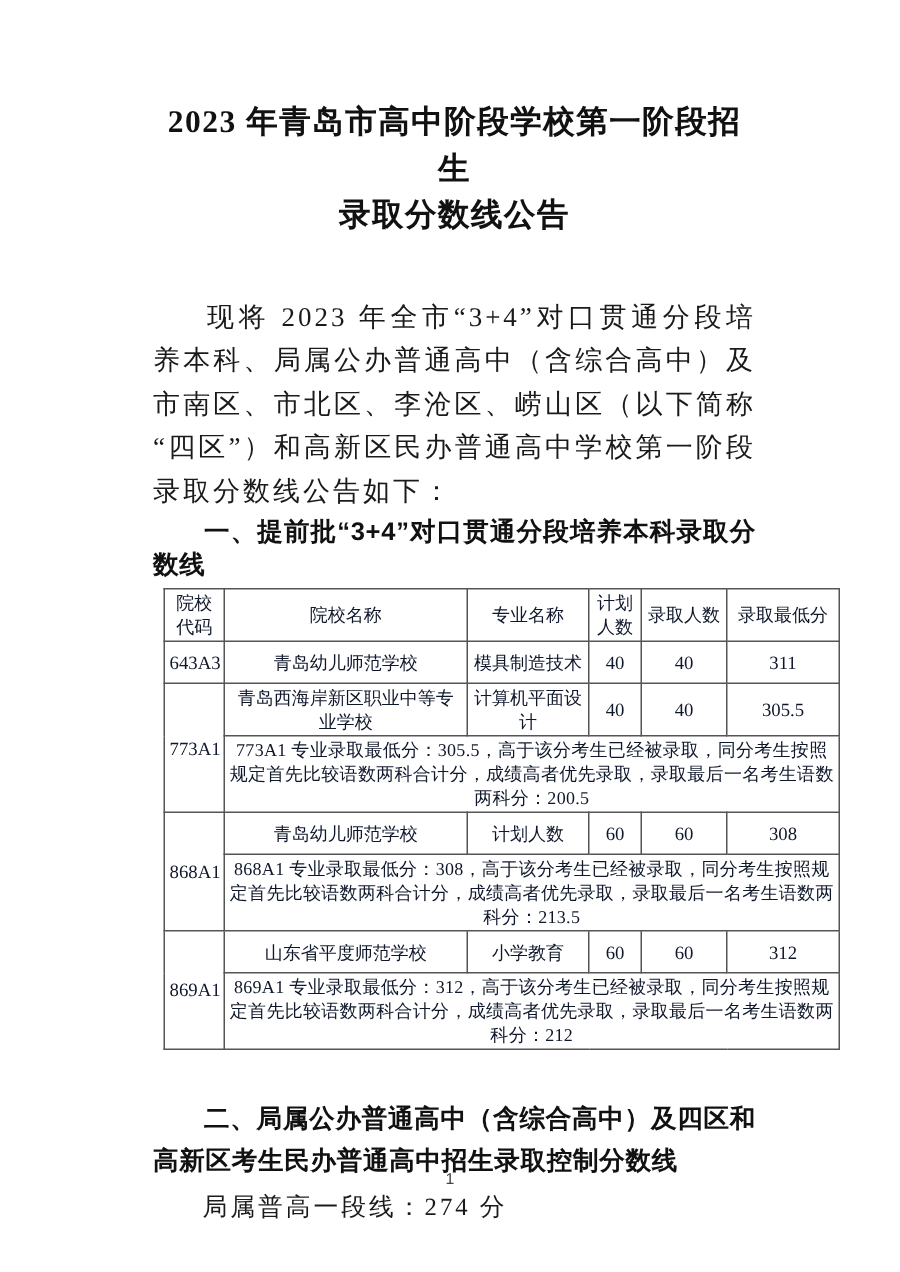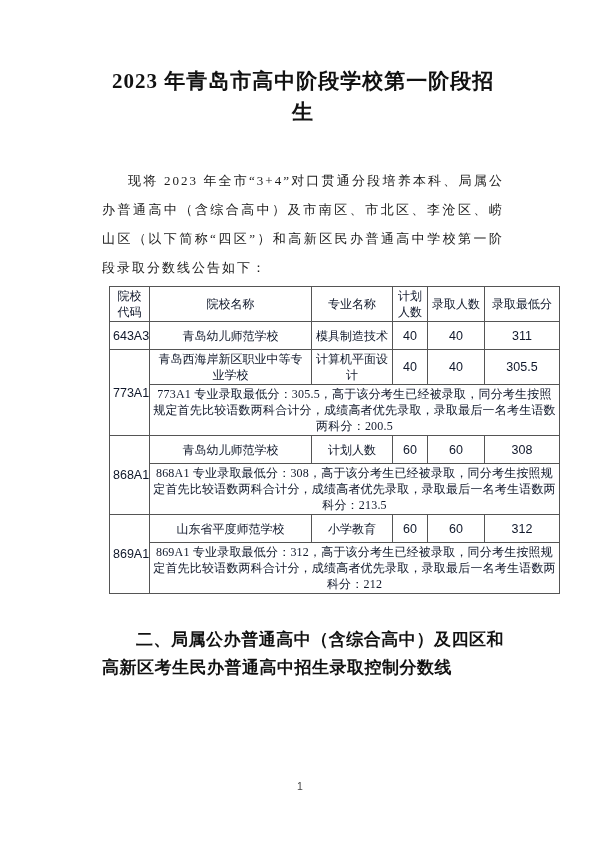--- a/index.html
+++ b/index.html
@@ -19,21 +19,21 @@
     font-size:21px;
     font-weight:bold;
     text-align:center;
     line-height:31px;
     letter-spacing:1px;
     color:#111;
     font-family:"Liberation Serif","DejaVu Serif",serif;
   }
   .intro {
     margin:38px 0 0 0;
-    font-size:13px;
+    font-size:18px;
     line-height:29px;
     letter-spacing:2px;
     text-align:justify;
     text-indent:2em;
     color:#1a1a1a;
   }
   .sec-heading {
     margin:2px 0 0 0;
     font-size:17px;
     font-weight:bold;
@@ -60,21 +60,21 @@
     border:1px solid #555;
     text-align:center;
     vertical-align:middle;
     padding:1px 3px;
     line-height:16px;
     font-weight:normal;
     box-sizing:border-box;
     overflow:hidden;
   }
   table.score-table th { height:34px; }
-  tr.row-school td { height:28px; }
+  tr.row-school td { height:28px;font-family:Liberation Serif, serif; }
   td.num, td.code {
     font-family:"Liberation Sans","DejaVu Sans",sans-serif;
     font-size:12.5px;
   }
   td.note {
     height:36px;
     text-align:left;
     padding:2px 7px;
     line-height:17px;
     letter-spacing:0.2px;
@@ -95,24 +95,25 @@
     font-size:10.5px;
     color:#444;
     font-family:"Liberation Sans","DejaVu Sans",sans-serif;
   }
 </style>
 </head>
 <body>
 
 <div class="page">
 
-  <h1 class="title"><span>2023 年青岛市高中阶段学校第一阶段招生</span><br></h1>
+  <h1 class="title"><span>2023 年青岛市高中阶段学校第一阶段招生</span><br><span>录取分数线公告</span></h1>
 
   <p class="intro">现将 2023 年全市“3+4”对口贯通分段培养本科、局属公办普通高中（含综合高中）及市南区、市北区、李沧区、崂山区（以下简称“四区”）和高新区民办普通高中学校第一阶段录取分数线公告如下：</p>
 
+  <h2 class="sec-heading">一、提前批“3+4”对口贯通分段培养本科录取分数线</h2>
 
   <table class="score-table">
     <colgroup>
       <col style="width:40px">
       <col style="width:162px">
       <col style="width:81px">
       <col style="width:35px">
       <col style="width:57px">
       <col style="width:75px">
     </colgroup>
@@ -170,17 +171,18 @@
       </tr>
       <tr>
         <td class="note" colspan="5">869A1 专业录取最低分：312，高于该分考生已经被录取，同分考生按照规定首先比较语数两科合计分，成绩高者优先录取，录取最后一名考生语数两科分：212</td>
       </tr>
     </tbody>
   </table>
 
   <h2 class="sec-heading sec2">二、局属公办普通高中（含综合高中）及四区和高新区考生民办普通高中招生录取控制分数线</h2>
 
   <div class="score-lines">
+    <p>局属普高一段线：274 分</p>
   </div>
 
   <div class="page-number">1</div>
 
 </div>
 
 </body></html>

